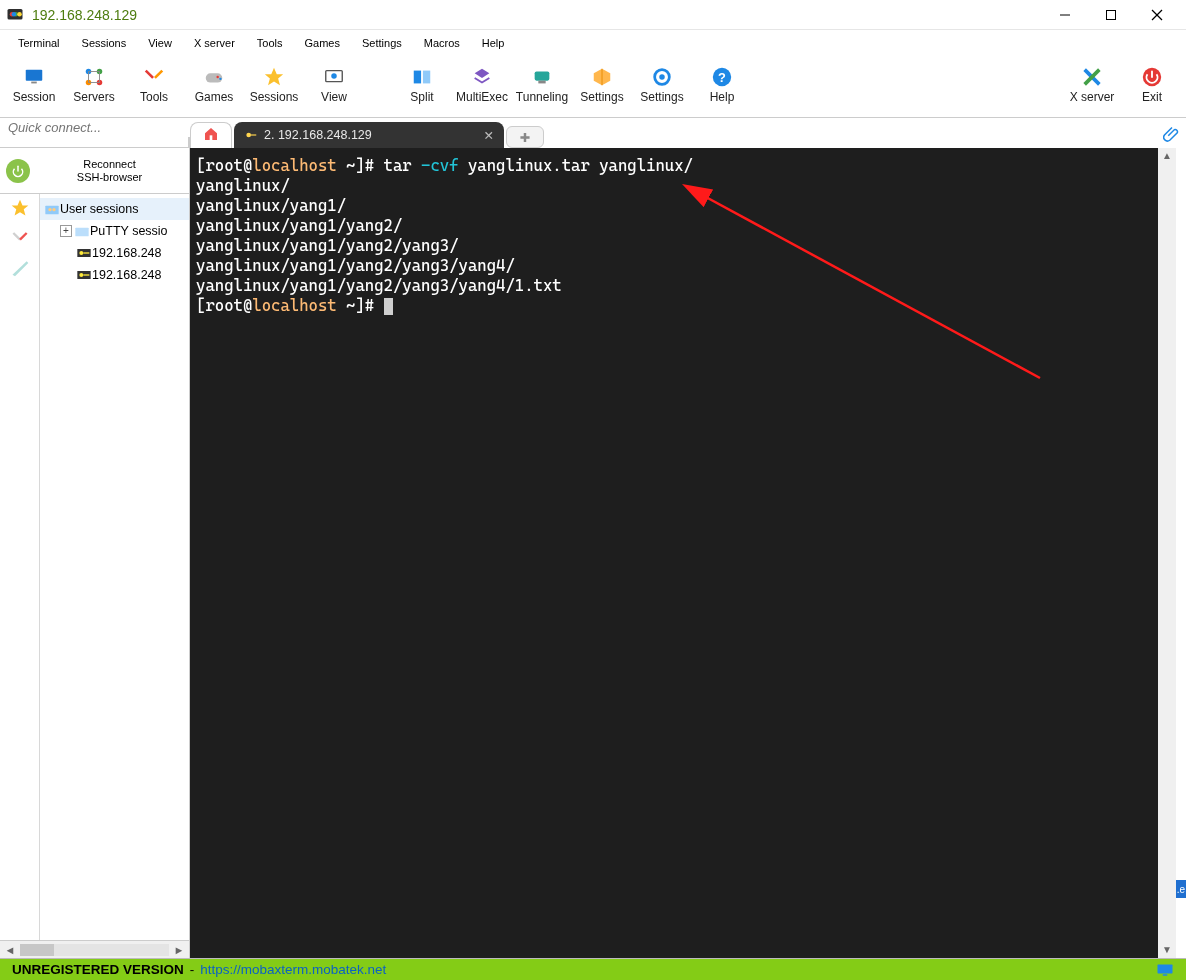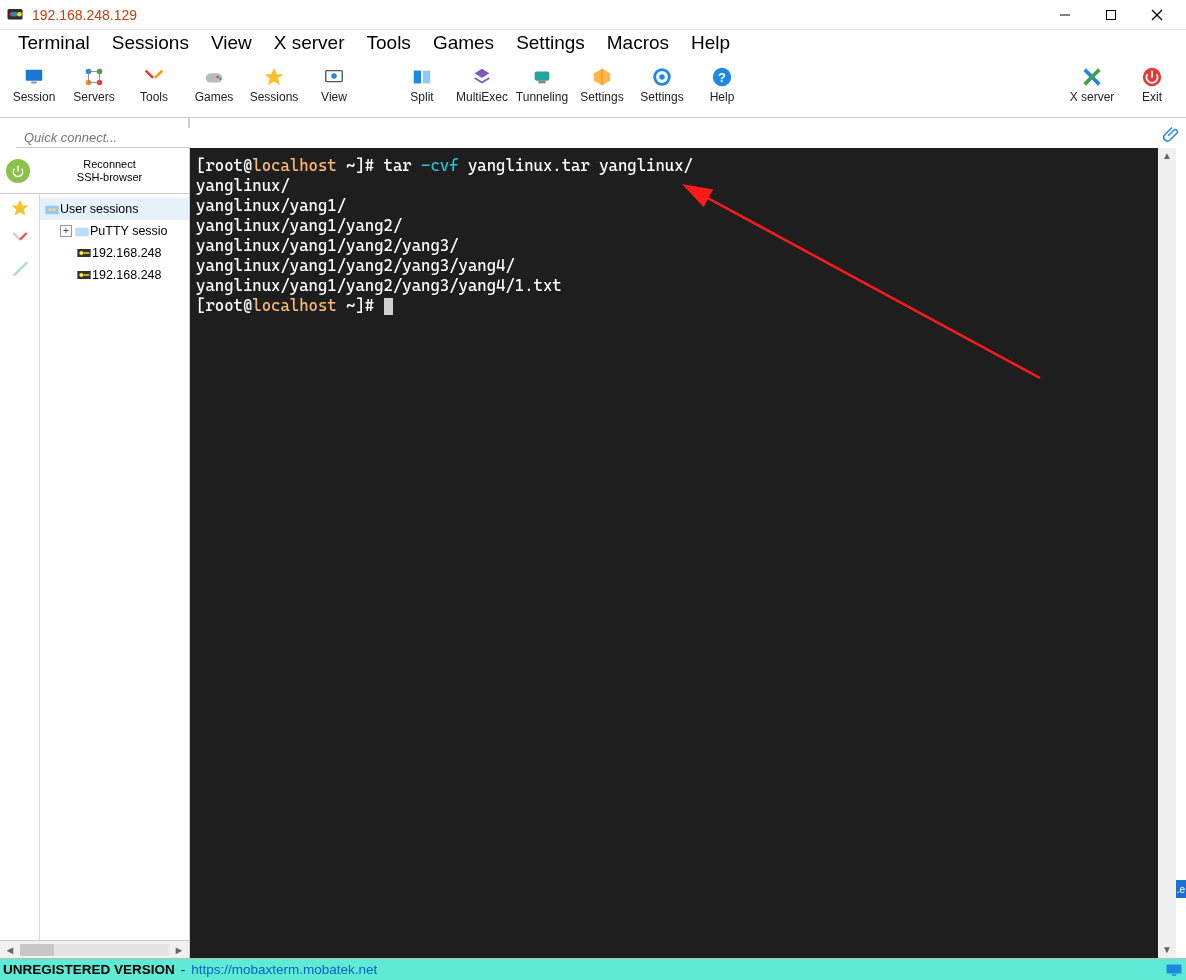--- a/index.html
+++ b/index.html
@@ -1,37 +1,37 @@
 <!DOCTYPE html>
 <html><head>
 <meta charset="utf-8">
 <style>
   * { box-sizing: border-box; margin: 0; padding: 0; }
   html, body { width: 1186px; height: 980px; font-family: "Segoe UI", Tahoma, sans-serif; font-size: 13px; background:#fff; overflow:hidden; }
   
   .titlebar { height: 30px; display:flex; align-items:center; padding:0 6px; border-bottom:1px solid #e6e6e6; }
   .titlebar .app-icon { width:18px; height:18px; margin-right:8px; }
-  .titlebar .title { flex:1; color:#c2410c; font-size:14px; }
+  .titlebar .title { flex:1; color:#4d7c0f; font-size:14px; }
   .winbtn { width:46px; height:30px; display:flex; align-items:center; justify-content:center; }
   .winbtn svg { width:12px; height:12px; }
   
-  .menubar { height:26px; display:flex; align-items:center; padding:0 8px; gap:2px; font-size:19px; }
+  .menubar { height:26px; display:flex; align-items:center; padding:0 8px; gap:2px; font-size:11px; }
   .menubar .menuitem { padding:2px 10px; color:#000; }
   
   .toolbar { height:62px; display:flex; align-items:center; padding:0 4px 4px 4px; border-bottom:1px solid #ccc; }
   .toolbar .tool-group { display:flex; }
   .toolbar .tool { width:60px; display:flex; flex-direction:column; align-items:center; justify-content:center; gap:2px; font-size:12px; color:#222; }
   .toolbar .tool .ticon { width:22px; height:22px; display:flex; align-items:center; justify-content:center; }
   .toolbar .spacer { flex:1; }
   .attach-icon { width:28px; display:flex; align-items:center; justify-content:center; align-self:flex-start; padding-top:8px;}
   
   .mainwrap { display:flex; height: calc(980px - 30px - 26px - 62px - 22px); }
   
   .leftcol { width:190px; display:flex; flex-direction:column; border-right:1px solid #ccc; }
-  .quickconnect { height:30px; display:flex; align-items:flex-end; padding:0 4px; border:1px solid #ccc; border-left:none; border-top:none;margin-left:16px; }
+  .quickconnect { height:30px; display:flex; align-items:flex-start; padding:0 4px; border:1px solid #ccc; border-left:none; border-top:none; }
   .quickconnect input { flex:1; border:none; outline:none; font-style:italic; color:#888; font-size:13px; padding:2px 4px; }
   .quickconnect .goicon { width:14px; text-align:center; color:#888; }
   .reconnect-box { height:46px; display:flex; align-items:center; border-bottom:1px solid #ccc; gap:6px; padding:0 6px; }
   .reconnect-box .power { width:24px; height:24px; border-radius:50%; background:#8bc34a; display:flex; align-items:center; justify-content:center; color:#fff; }
   .reconnect-box .rtxt { flex:1; text-align:center; line-height:1.15; font-size:11px; }
   .sessions-area { flex:1; display:flex; }
   .sidebar-strip { width:40px; border-right:1px solid #d8d8d8; display:flex; flex-direction:column; align-items:center; padding-top:4px; gap:10px; background:#fff; }
   .sidebar-strip .sicon { width:20px; height:20px; }
   .session-tree { flex:1; font-size:12.5px; padding-top:4px; overflow:hidden; }
   .tree-row { display:flex; align-items:center; height:22px; padding-left:4px; white-space:nowrap; }
@@ -62,21 +62,21 @@
   .terminal .out { color:#fff; }
   .terminal .cursor { display:inline-block; width:9px; height:17px; background:#cfcfcf; vertical-align:text-bottom; }
   .terminal pre { margin:0; font-family:inherit; }
   .arrow-annot { position:absolute; pointer-events:none; }
   .vscroll { width:18px; background:#f0f0f0; display:flex; flex-direction:column; align-items:center; }
   .vscroll .varrow { height:16px; width:100%; text-align:center; color:#666; font-size:10px; line-height:16px; }
   .vscroll .vtrack { flex:1; width:100%; background:#f0f0f0; }
   .rightedge { width:10px; background:#fff; position:relative; }
   .rightedge .bluebit { position:absolute; right:0; bottom:60px; width:10px; height:18px; background:#1f6fd0; color:#fff; font-size:10px; display:flex; align-items:center; justify-content:center; }
   
-  .statusbar { height:22px; border-top:1px solid #bbb; display:flex; align-items:center; font-size:13.5px; padding:0 3px; gap:6px; background:#5eead4; }
+  .statusbar { height:22px; border-top:1px solid #bbb; display:flex; align-items:center; font-size:13.5px; padding:0 12px; gap:6px; background:#84cc16; }
   .statusbar .unreg { font-weight:bold; }
   .statusbar .link { color:#0b61c4; }
   .statusbar .spacer { flex:1; }
   .statusbar .monitor { width:18px; height:14px; }
 </style>
 </head>
 <body>
 
 <div class="titlebar">
   <span class="app-icon">
@@ -335,20 +335,41 @@
       <span class="arrow">◄</span>
       <div class="track">
           <div class="thumb"></div>
         </div>
       <span class="arrow">►</span>
     </div>
   </div>
 
   <div class="rightcol">
     <div class="tabstrip-row">
+      <div class="tabstrip">
+        <div class="tab home">
+          <span><svg width="16" height="16" viewBox="0 0 24 24">
+                <path d="M3 11 L12 3 L21 11 L21 21 L3 21 Z" fill="#ef5350"></path>
+                <rect x="10" y="14" width="4" height="7" fill="#fff"></rect>
+              </svg></span>
+        </div>
+        <div class="tab active">
+          <span class="ticon">
+              <svg viewBox="0 0 24 24">
+                <circle cx="8" cy="12" r="4" fill="#ffd54f"></circle>
+                <rect x="11" y="11" width="10" height="2" fill="#ffd54f"></rect>
+              </svg>
+            </span>
+          <span>2. 192.168.248.129</span>
+          <span class="close">✕</span>
+        </div>
+        <div class="tab add">
+          <span>✚</span>
+        </div>
+      </div>
       <div style="flex:1"></div>
       <div class="attach-icon">
         <svg width="18" height="18" viewBox="0 0 24 24">
             <path d="M7 13 L15 5 A3 3 0 0 1 19 9 L9 19 A5 5 0 0 1 2 12 L12 2" fill="none" stroke="#1e88e5" stroke-width="2"></path>
           </svg>
       </div>
     </div>
 
     <div class="termwrap">
       <div class="terminal">

